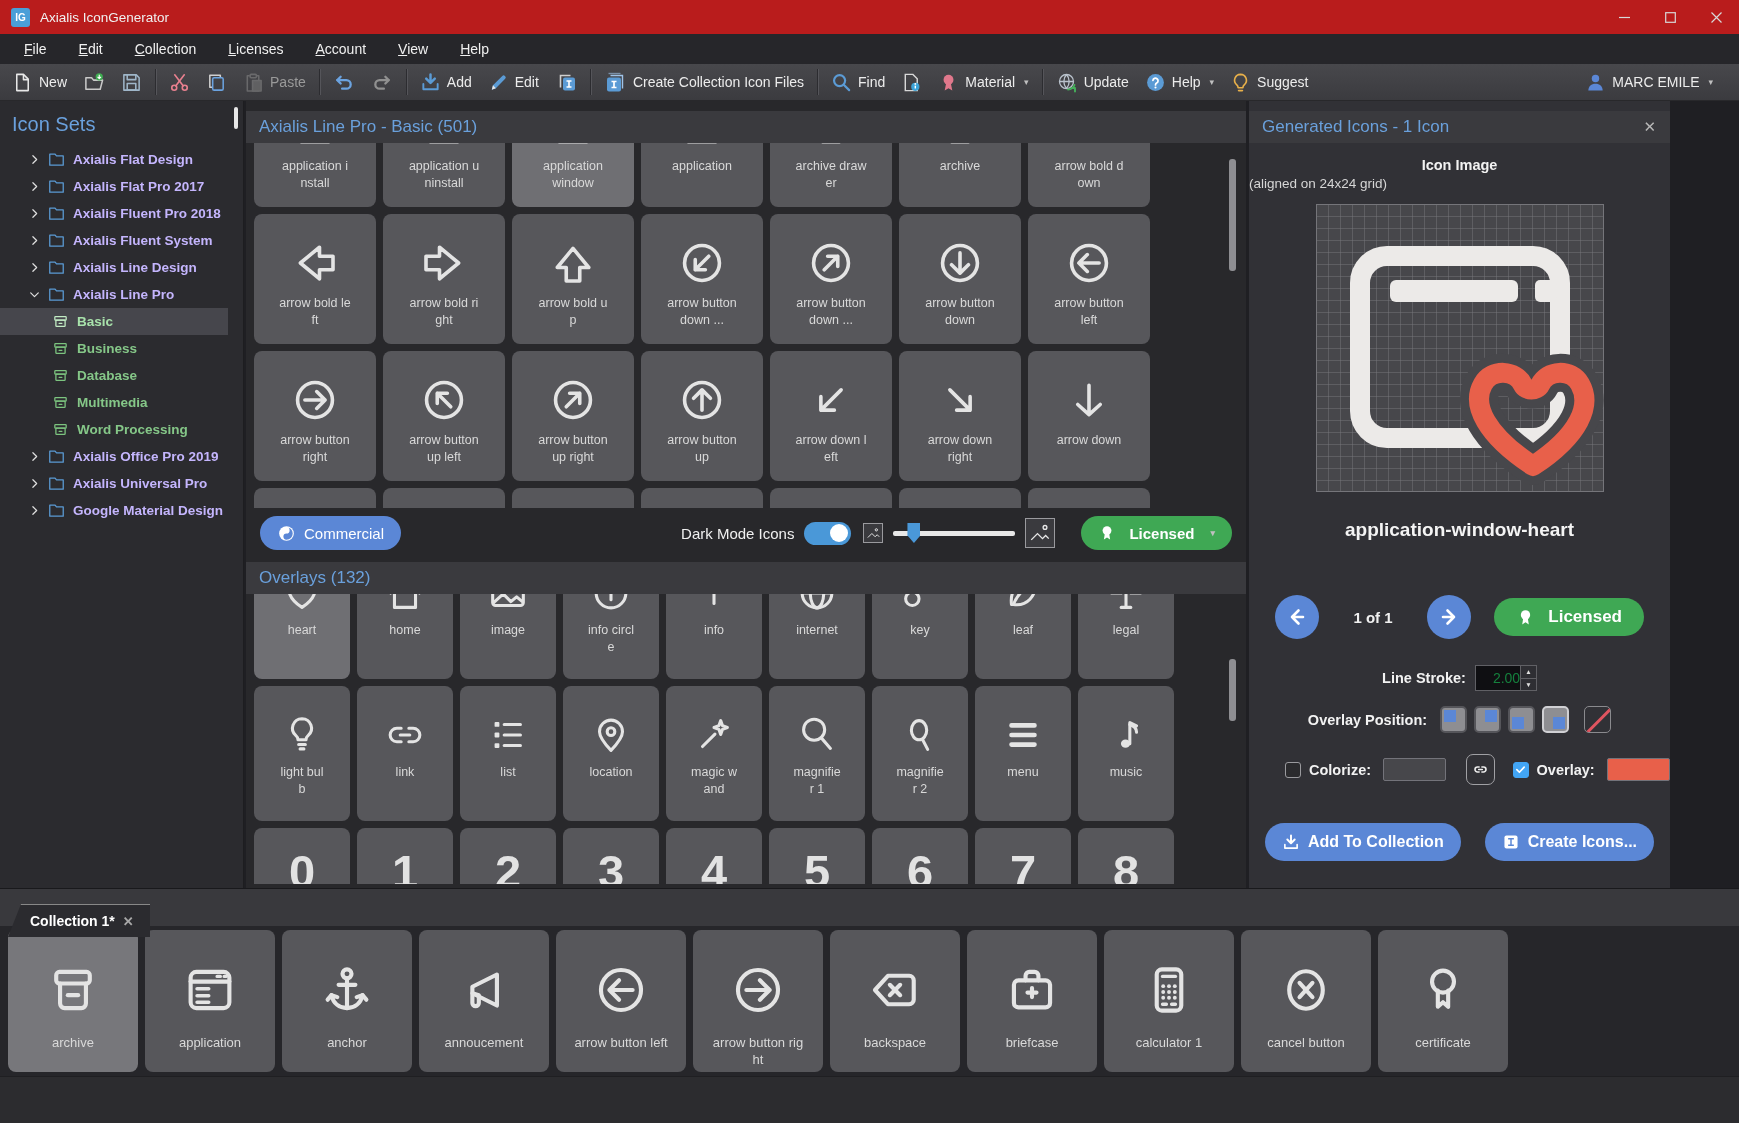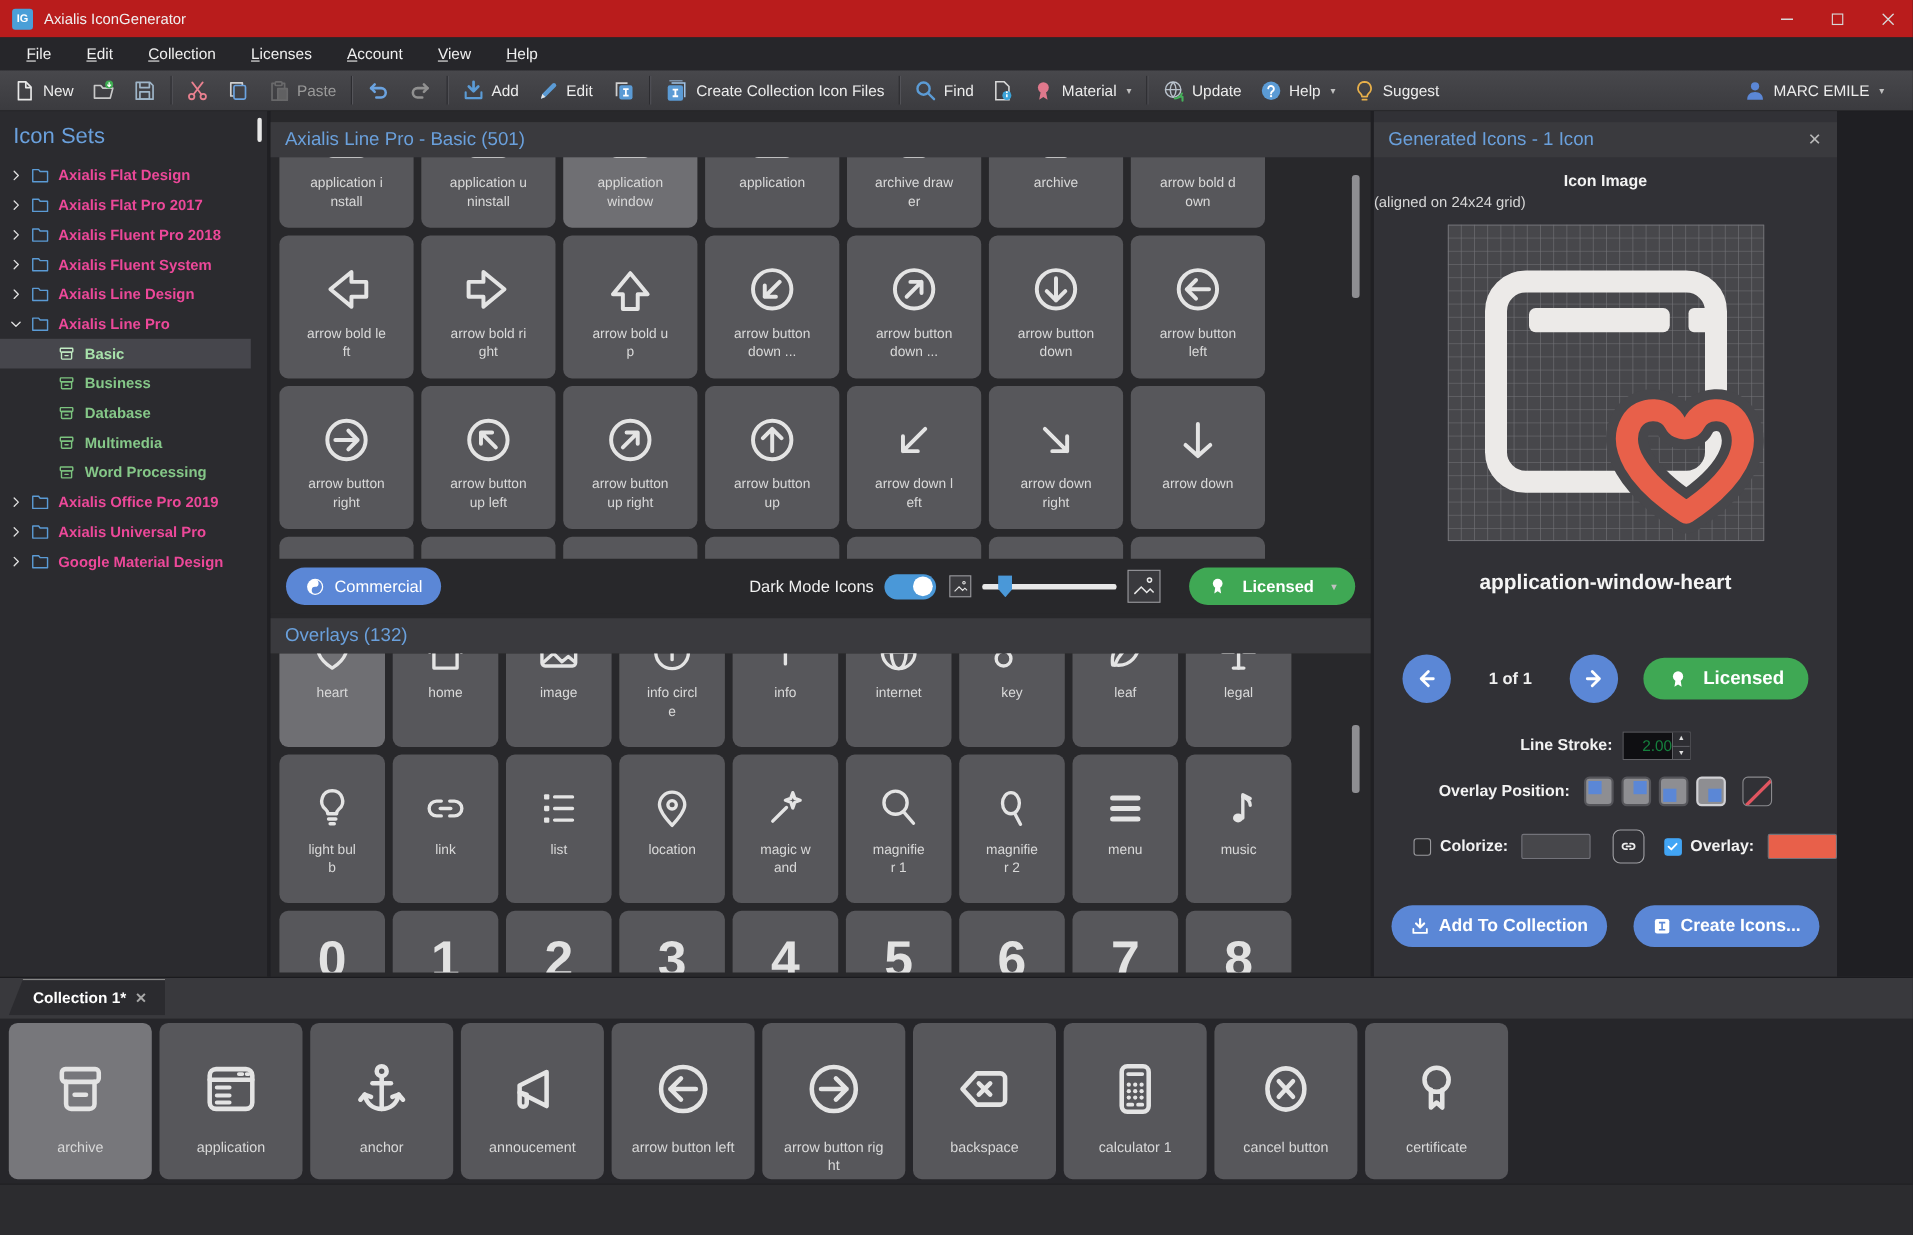--- a/index.html
+++ b/index.html
@@ -28,21 +28,21 @@
   .tbtn.disabled { color:#9a9a9a; } .tbtn.disabled svg { opacity:.55; }
   .tsep { width:1px; height:26px; background:#2c2c30; margin:0 5px; box-shadow:1px 0 0 #55555a; }
   .caret { font-size:9px; color:#c0c0c0; margin-left:3px; }
   .tb-right { margin-left:auto; display:flex; align-items:center; margin-right:14px; }
 
   
   .content { display:flex; height:787px; background:#1f1f23; }
   .sidebar { width:244px; background:#2b2b2f; position:relative; border-right:1px solid #1d1d20; }
   .sidebar-title { color:#6aa0dc; font-size:20px; padding:12px 0 10px 12px; }
   .tree { font-size:13.5px; }
-  .tree-item { height:27px; display:flex; align-items:center; font-weight:bold; color:#ec4899; padding-left:8px; width:228px; }
+  .tree-item { height:27px; display:flex; align-items:center; font-weight:bold; color:#c4b5fd; padding-left:28px; width:228px; }
   .tree-item .chev { width:13px; height:13px; margin-right:7px; color:#e0e0e0; flex:0 0 13px; }
   .tree-item .tree-icon { width:17px; height:17px; margin-right:8px; color:#5b9bd5; flex:0 0 17px; }
   .tree-item.k-iconset { padding-left:52px; color:#85c788; }
   .tree-item.k-iconset .tree-icon { color:#7cc47f; }
   .tree-item.selected { background:#46464c; color:#a8e2ab; }
   .tree-item.selected .tree-icon { color:#c2ecc4; }
   .side-thumb { position:absolute; top:6px; right:5px; width:4px; height:22px; background:#e8e8e8; border-radius:2px; }
 
   .center { width:1000px; margin-left:2px; background:#28282b; position:relative; }
   .panel-header { height:32px; background:#3a3a3e; display:flex; align-items:center; padding-left:13px;
@@ -117,21 +117,21 @@
   .swatch { width:70px; height:23px; border:1px solid #73737a; background:#47474b; margin-left:12px; border-radius:2px; }
   .swatch.red { background:#e8604a; }
   .linkbtn { width:31px; height:31px; border:1px solid #a0a0a4; border-radius:7px; margin:0 18px 0 20px;
     display:flex; align-items:center; justify-content:center; color:#ececec; }
   .rp-buttons { display:flex; justify-content:center; gap:24px; margin-top:38px; }
   .rp-buttons .pill { height:38px; border-radius:19px; font-size:16px; font-weight:bold; }
 
   
   .bottompanel { height:235px; background:#26262a; }
   .tabbar { height:38px; background:#39393d; border-top:1px solid #19191c; position:relative; }
-  .tab { position:absolute; left:8px; top:1px; height:33px; min-width:142px; background:#2b2b2f;
+  .tab { position:absolute; left:8px; top:15px; height:33px; min-width:142px; background:#2b2b2f;
     clip-path:polygon(13px 0,100% 0,100% 100%,0 100%); display:flex; align-items:center;
     padding:0 12px 0 22px; font-size:14px; font-weight:bold; color:#fff; border-top:1px solid #888; }
   .tab-close { color:#a8a8a8; font-size:13px; margin-left:8px; cursor:pointer; }
   .coll-row { display:flex; gap:7px; padding:4px 0 0 8px; }
   .tile-coll { flex:0 0 130px; height:142px; background:#57575b; border-radius:8px; cursor:pointer; }
   .tile-coll.selected { background:#77777b; }
   .tile-coll .tile-icon { height:96px; padding-top:24px; align-items:center; }
   .tile-coll .tile-icon svg { width:62px; height:62px; }
   .tile-coll .tile-label { width:96px; font-size:13px; margin-top:8px; }
   .bp-footer { height:51px; background:#2c2c2f; border-top:1px solid #1f1f22; margin-top:4px; }
@@ -1139,20 +1139,30 @@
           <svg viewBox="0 0 48 48" fill="none" stroke="currentColor" stroke-width="3.2" stroke-linecap="round" stroke-linejoin="round">
             <path d="M18.5 13H35a3.5 3.5 0 0 1 3.5 3.5v15A3.5 3.5 0 0 1 35 35H18.5L8.5 24Z"></path>
             <path d="M20 20l8 8M28 20l-8 8"></path>
           </svg>
         </div>
     <div class="tile-label">backspace</div>
   </div>
       <div class="tile tile-coll">
     <div class="tile-icon">
           <svg viewBox="0 0 48 48" fill="none" stroke="currentColor" stroke-width="3.2" stroke-linecap="round" stroke-linejoin="round">
+            <rect x="10" y="16.5" width="28" height="21" rx="3.5"></rect>
+            <path d="M19 16.5V13a3 3 0 0 1 3-3h4a3 3 0 0 1 3 3v3.5"></path>
+            <path d="M24 22.5v7M20.5 26h7"></path>
+          </svg>
+        </div>
+    <div class="tile-label">briefcase</div>
+  </div>
+      <div class="tile tile-coll">
+    <div class="tile-icon">
+          <svg viewBox="0 0 48 48" fill="none" stroke="currentColor" stroke-width="3.2" stroke-linecap="round" stroke-linejoin="round">
             <rect x="14.5" y="8" width="19" height="32" rx="4"></rect>
             <path d="M19 13.5h10" stroke-width="2.6"></path>
             <circle cx="19.5" cy="21" r="1.5" fill="currentColor" stroke="none"></circle>
             <circle cx="19.5" cy="25.5" r="1.5" fill="currentColor" stroke="none"></circle>
             <circle cx="19.5" cy="30" r="1.5" fill="currentColor" stroke="none"></circle>
             <circle cx="24" cy="21" r="1.5" fill="currentColor" stroke="none"></circle>
             <circle cx="24" cy="25.5" r="1.5" fill="currentColor" stroke="none"></circle>
             <circle cx="24" cy="30" r="1.5" fill="currentColor" stroke="none"></circle>
             <circle cx="28.5" cy="21" r="1.5" fill="currentColor" stroke="none"></circle>
             <circle cx="28.5" cy="25.5" r="1.5" fill="currentColor" stroke="none"></circle>

